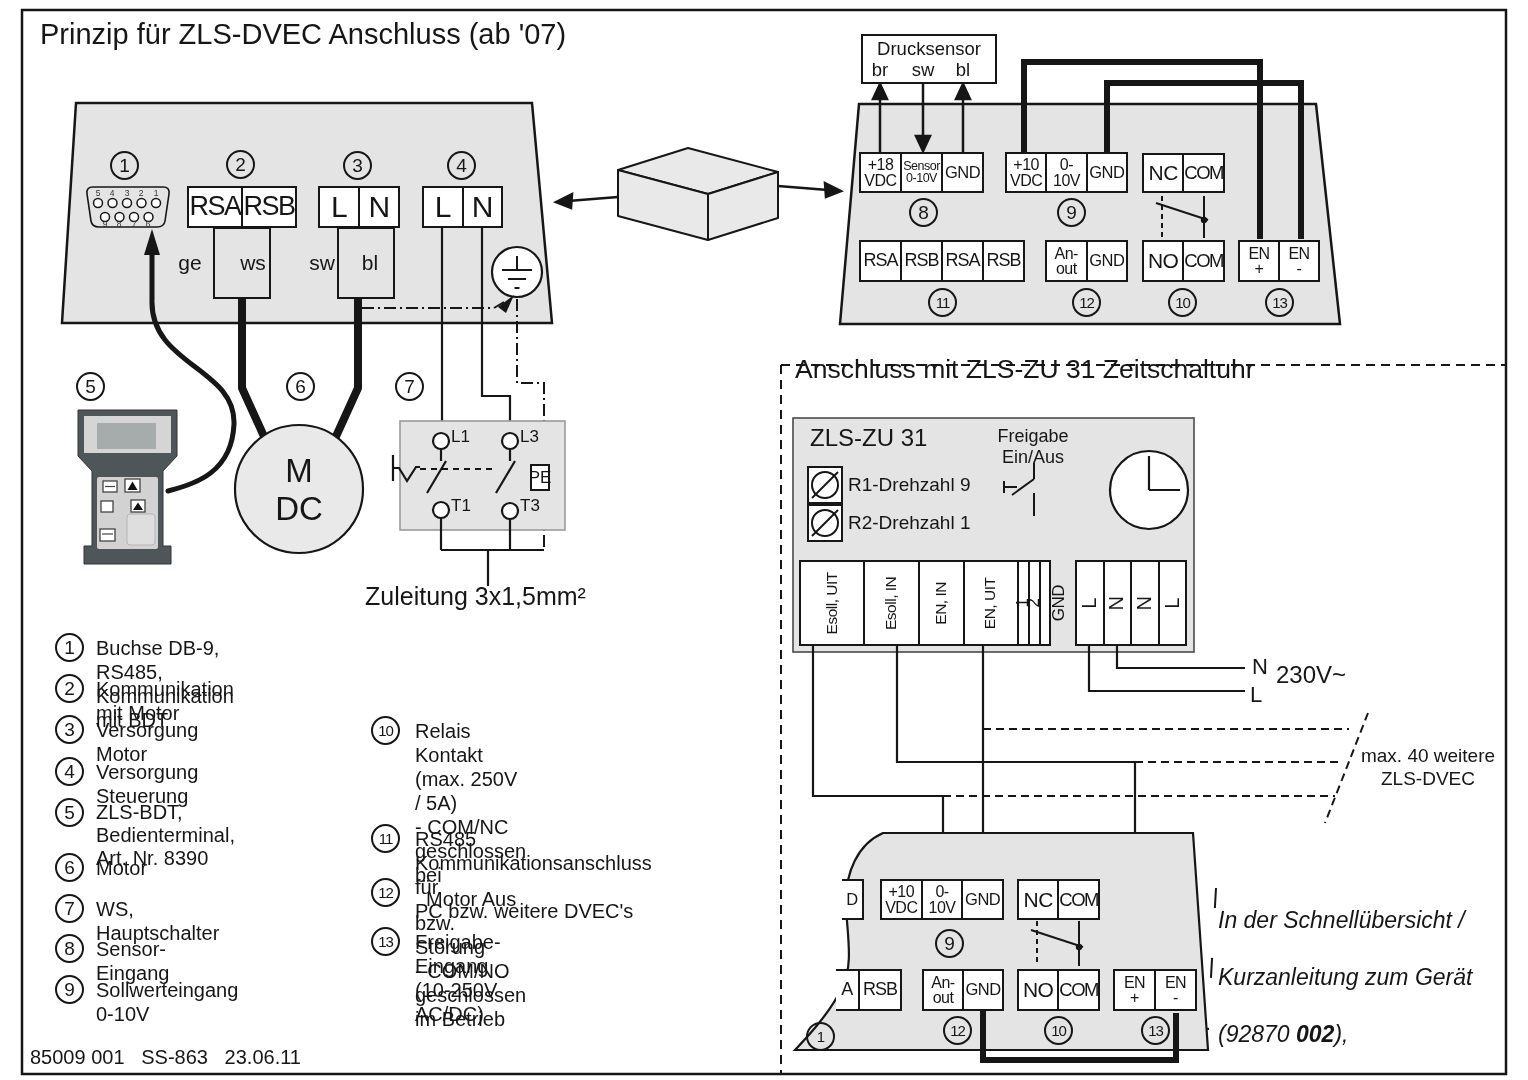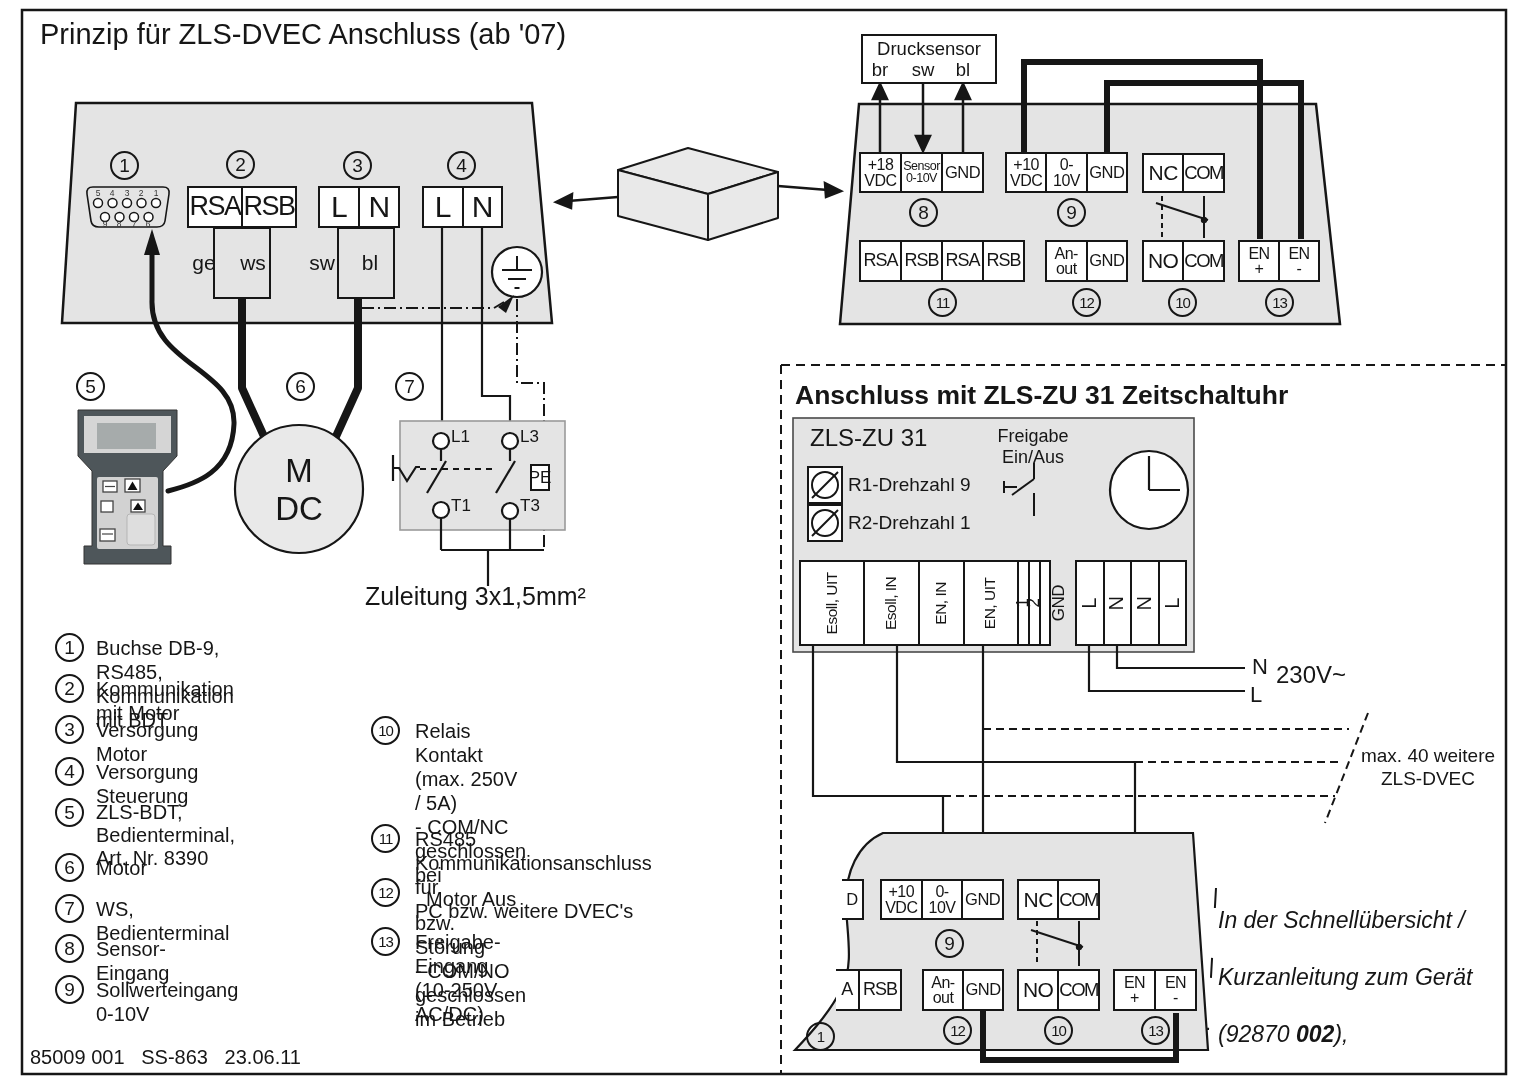--- a/index.html
+++ b/index.html
@@ -243,21 +243,21 @@
 </div>
 <div class="tblock" style="left:318px;top:186px;width:82px;height:42px;">
   <div class="tc" style="font-size:30px;">L</div>
   <div class="tc" style="font-size:30px;">N</div>
 </div>
 <div class="tblock" style="left:422px;top:186px;width:81px;height:42px;">
   <div class="tc" style="font-size:30px;">L</div>
   <div class="tc" style="font-size:30px;">N</div>
 </div>
 
-<span class="lbl ctr" style="left:204px;top:251px;font-size:21px;">ge</span>
+<span class="lbl ctr" style="left:190px;top:251px;font-size:21px;">ge</span>
 <span class="lbl ctr" style="left:253px;top:251px;font-size:21px;">ws</span>
 <span class="lbl ctr" style="left:322px;top:251px;font-size:21px;">sw</span>
 <span class="lbl ctr" style="left:370px;top:251px;font-size:21px;">bl</span>
 
 <div class="co" style="left:76px;top:372px;">5</div>
 <div class="co" style="left:286px;top:372px;">6</div>
 <div class="co" style="left:395px;top:372px;">7</div>
 
 <div class="lbl" style="left:234px;top:452px;width:130px;text-align:center;font-size:33px;line-height:1.15;">M
 DC</div>
@@ -345,21 +345,21 @@
         <span class="co leg-c">5</span>
         <span class="leg-t" style="line-height:23px;">ZLS-BDT, Bedienterminal,
 Art. Nr. 8390</span>
       </div>
   <div class="abs" style="left:55px;top:853px;">
         <span class="co leg-c">6</span>
         <span class="leg-t">Motor</span>
       </div>
   <div class="abs" style="left:55px;top:894px;">
         <span class="co leg-c">7</span>
-        <span class="leg-t">WS, Bedienterminal</span>
+        <span class="leg-t">WS, Hauptschalter</span>
       </div>
   <div class="abs" style="left:55px;top:934px;">
         <span class="co leg-c">8</span>
         <span class="leg-t">Sensor-Eingang</span>
       </div>
   <div class="abs" style="left:55px;top:975px;">
         <span class="co leg-c">9</span>
         <span class="leg-t">Sollwerteingang 0-10V</span>
       </div>
 </div>
@@ -379,21 +379,21 @@
   <div class="abs" style="left:371px;top:878px;">
         <span class="co sm leg-c">12</span>
         <span class="leg-t" style="left:44px;"></span>
       </div>
   <div class="abs" style="left:371px;top:927px;">
         <span class="co sm leg-c">13</span>
         <span class="leg-t" style="left:44px;">Freigabe-Eingang (10-250V AC/DC)</span>
       </div>
 </div>
 
-<div class="lbl" style="left:795px;top:380px;font-size:26.5px;font-weight:bold;">Anschluss mit ZLS-ZU 31 Zeitschaltuhr</div>
+<div class="lbl" style="left:795px;top:354px;font-size:26.5px;">Anschluss mit ZLS-ZU 31 Zeitschaltuhr</div>
 <div class="lbl" style="left:810px;top:424px;font-size:24px;">ZLS-ZU 31</div>
 <div class="lbl" style="left:990px;top:426px;width:86px;text-align:center;font-size:18px;line-height:1.18;">Freigabe
 Ein/Aus</div>
 <span class="lbl" style="left:848px;top:474px;font-size:19px;">R1-Drehzahl 9</span>
 <span class="lbl" style="left:848px;top:512px;font-size:19px;">R2-Drehzahl 1</span>
 
 <div class="tblock" style="left:799px;top:560px;width:252px;height:86px;">
   <div class="tc"><span class="rot" style="font-size:15.5px;">Esoll, UIT</span></div>
   <div class="tc"><span class="rot" style="font-size:15.5px;">Esoll, IN</span></div>
   <div class="tc"><span class="rot" style="font-size:15.5px;">EN, IN</span></div>

